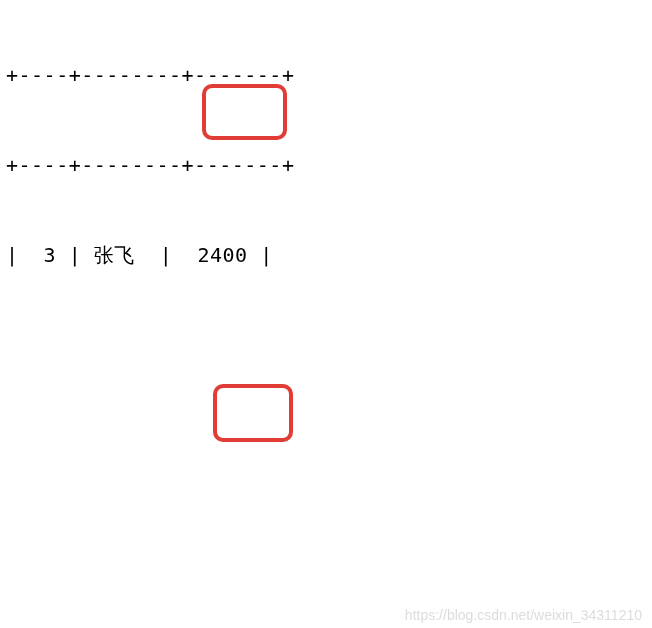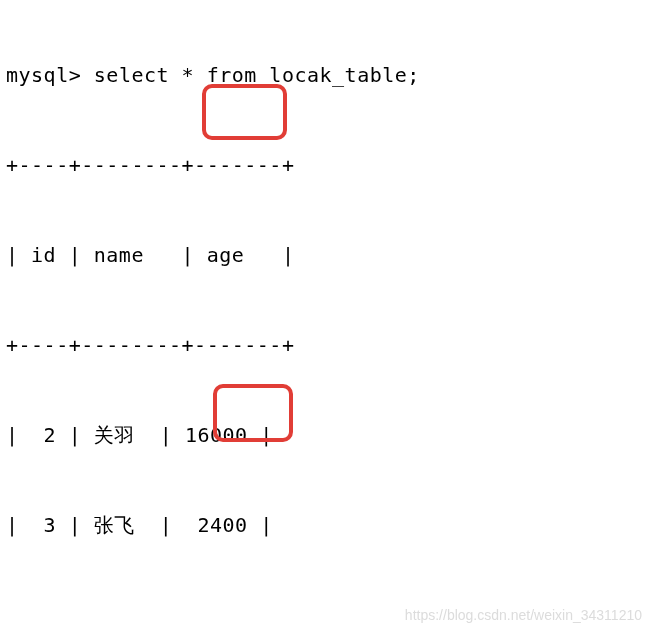--- a/index.html
+++ b/index.html
@@ -60,25 +60,22 @@
       font-size: 14px;
       font-family: Arial, sans-serif;
       letter-spacing: 0px;
       font-weight: normal;
     }
   </style>
 </head>
 <body>
 
 <div class="terminal">
-  <span class="line"><span class="prompt">mysql&gt; </span><span>select * from locak_table;</span></span>
   <span class="line">+----+--------+-------+</span>
-  <span class="line">| id | name   | age   |</span>
   <span class="line">+----+--------+-------+</span>
-  <span class="line">|  2 | 关羽  | 16000 |</span>
   <span class="line">|  3 | 张飞  |  2400 |</span>
   
   
   
   
   
   
   
   
   

